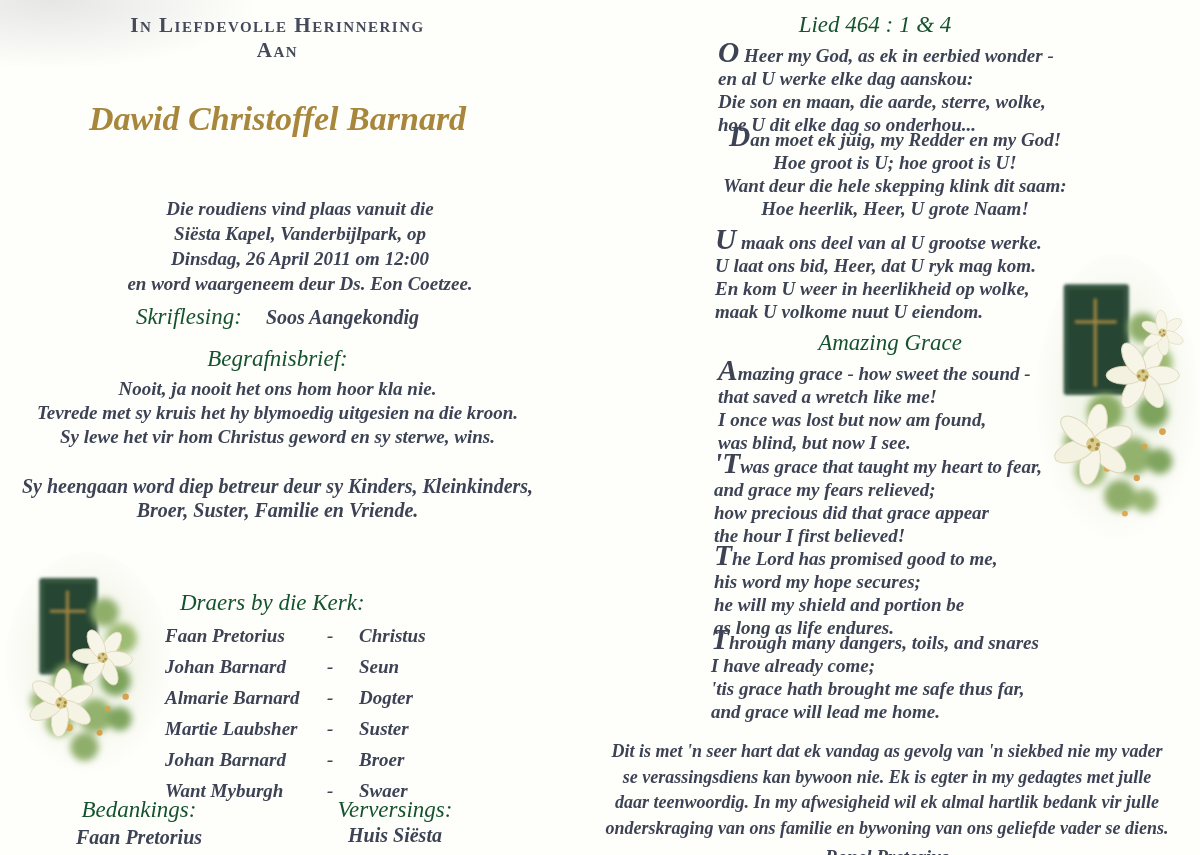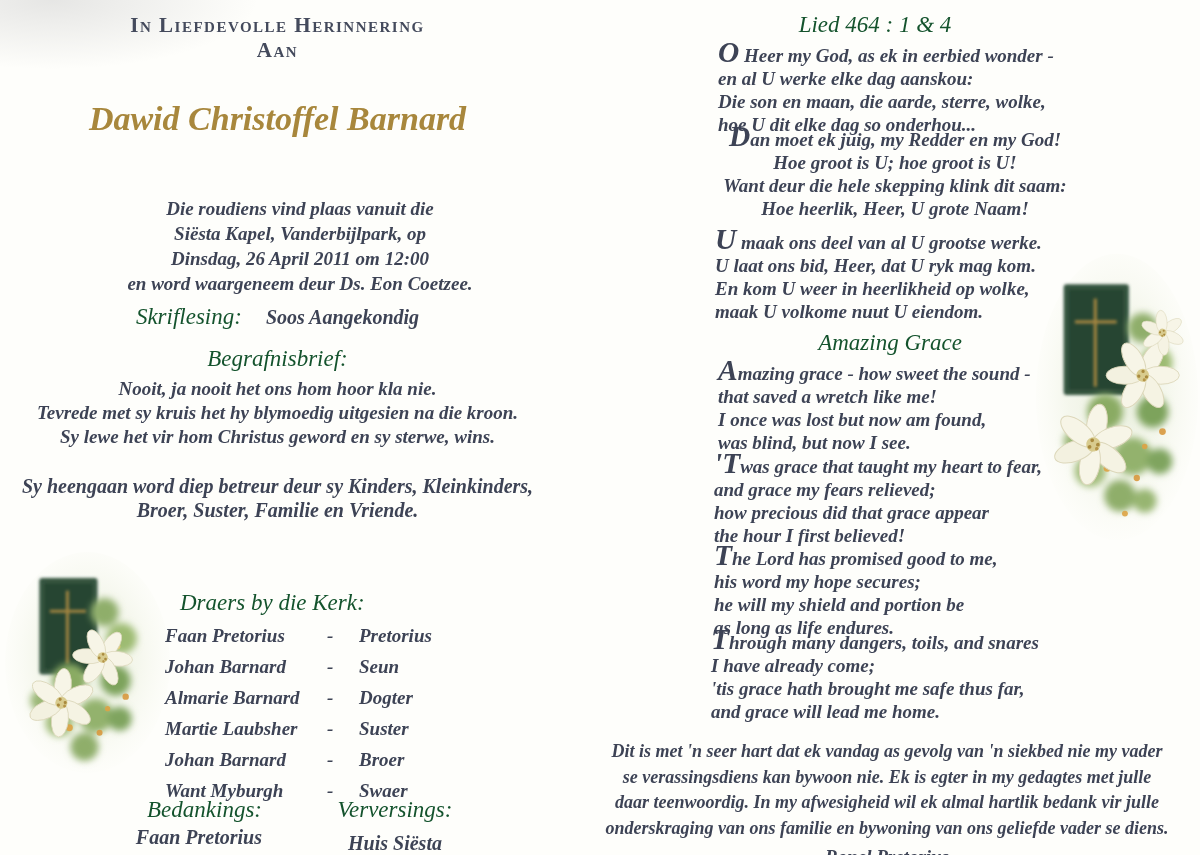--- a/index.html
+++ b/index.html
@@ -146,46 +146,46 @@
       </g>
       <use href="#flw" transform="translate(103,107) scale(1.05) rotate(10)"></use>
       <use href="#flw" transform="translate(62,152) scale(1.2) rotate(-20)"></use>
     </svg>
 
     <div class="abs tan" style="left:180px;top:590px;width:320px;text-align:left;">Draers by die Kerk:</div>
 
     <div class="abs dark bearers" style="left:165px;top:625px;width:340px;">
       <span>Faan Pretorius</span>
       <span>-</span>
-      <span>Pretorius</span>
+      <span>Christus</span>
       <span>Johan Barnard</span>
       <span>-</span>
       <span>Seun</span>
       <span>Almarie Barnard</span>
       <span>-</span>
       <span>Dogter</span>
       <span>Martie Laubsher</span>
       <span>-</span>
       <span>Suster</span>
       <span>Johan Barnard</span>
       <span>-</span>
       <span>Broer</span>
       <span>Want Myburgh</span>
       <span>-</span>
       <span>Swaer</span>
     </div>
 
-    <div class="abs" style="left:72px;top:797px;width:190px;text-align:right;">
+    <div class="abs" style="left:44px;top:797px;width:190px;text-align:center;">
       <div class="tan">Bedankings:</div>
       <div class="dark" style="font-size:20px;margin-top:3px;">Faan Pretorius</div>
     </div>
 
     <div class="abs" style="left:300px;top:797px;width:190px;text-align:center;">
       <div class="tan">Verversings:</div>
-      <div class="dark" style="font-size:20px;margin-top:9px;">Huis Siësta</div>
+      <div class="dark" style="font-size:20px;margin-top:1px;">Huis Siësta</div>
     </div>
   </div>
 
   <div class="rp">
 
     <div class="abs tan" style="left:5px;top:12px;width:540px;text-align:center;">Lied 464 : 1 &amp; 4</div>
 
     <div class="abs dark stanza preline bigcap" style="left:118px;top:42px;">O Heer my God, as ek in eerbied wonder -
 en al U werke elke dag aanskou:
 Die son en maan, die aarde, sterre, wolke,

